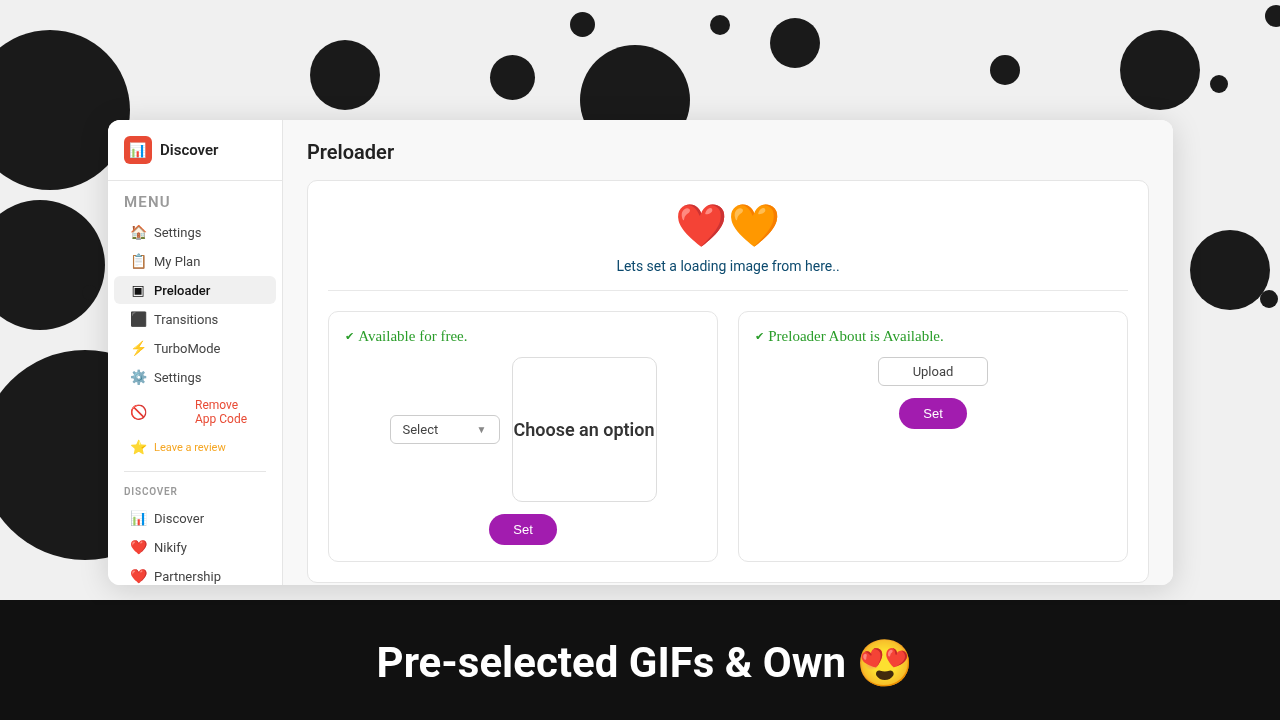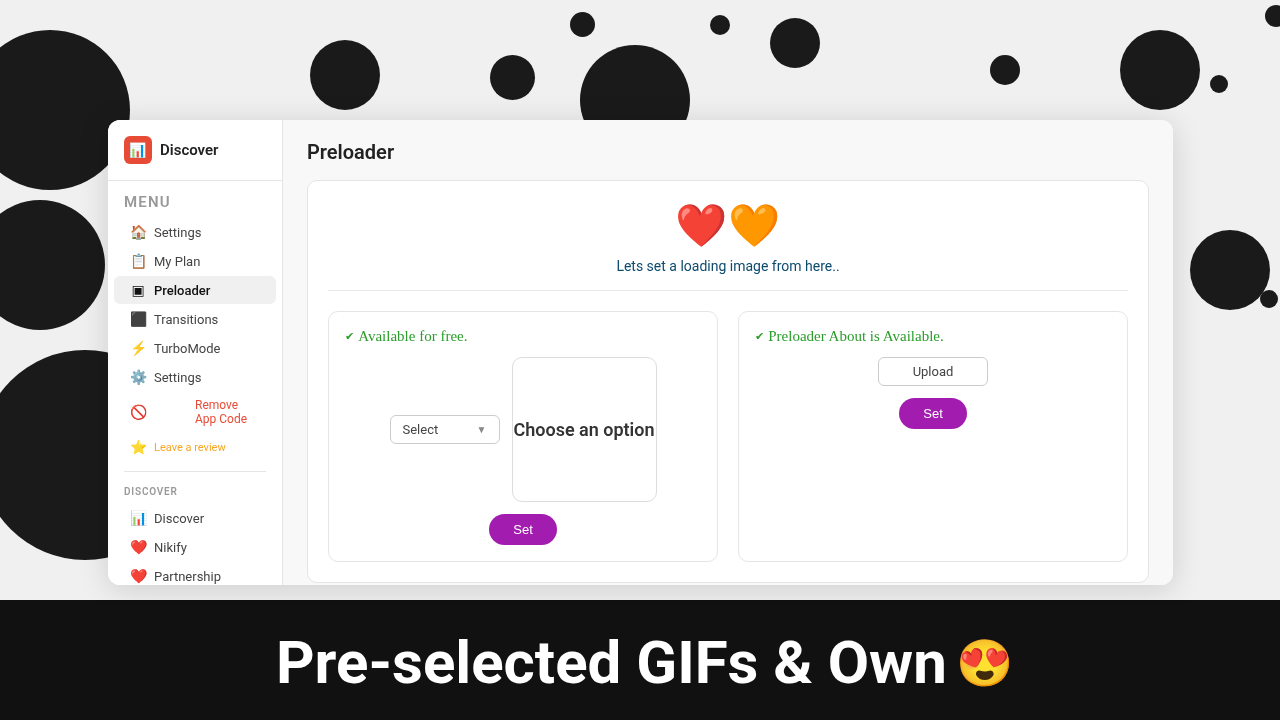--- a/index.html
+++ b/index.html
@@ -274,21 +274,21 @@
       left: 0;
       width: 1280px;
       height: 115px;
       background: #111;
       display: flex;
       align-items: center;
       justify-content: center;
     }
 
     .banner-text {
-      font-size: 60px;
+      font-size: 42px;
       font-weight: 700;
       color: #fff;
       margin-left: 10px;
     }
 
     .banner-emoji {
       font-size: 46px;
       margin-left: 10px;
     }
 

